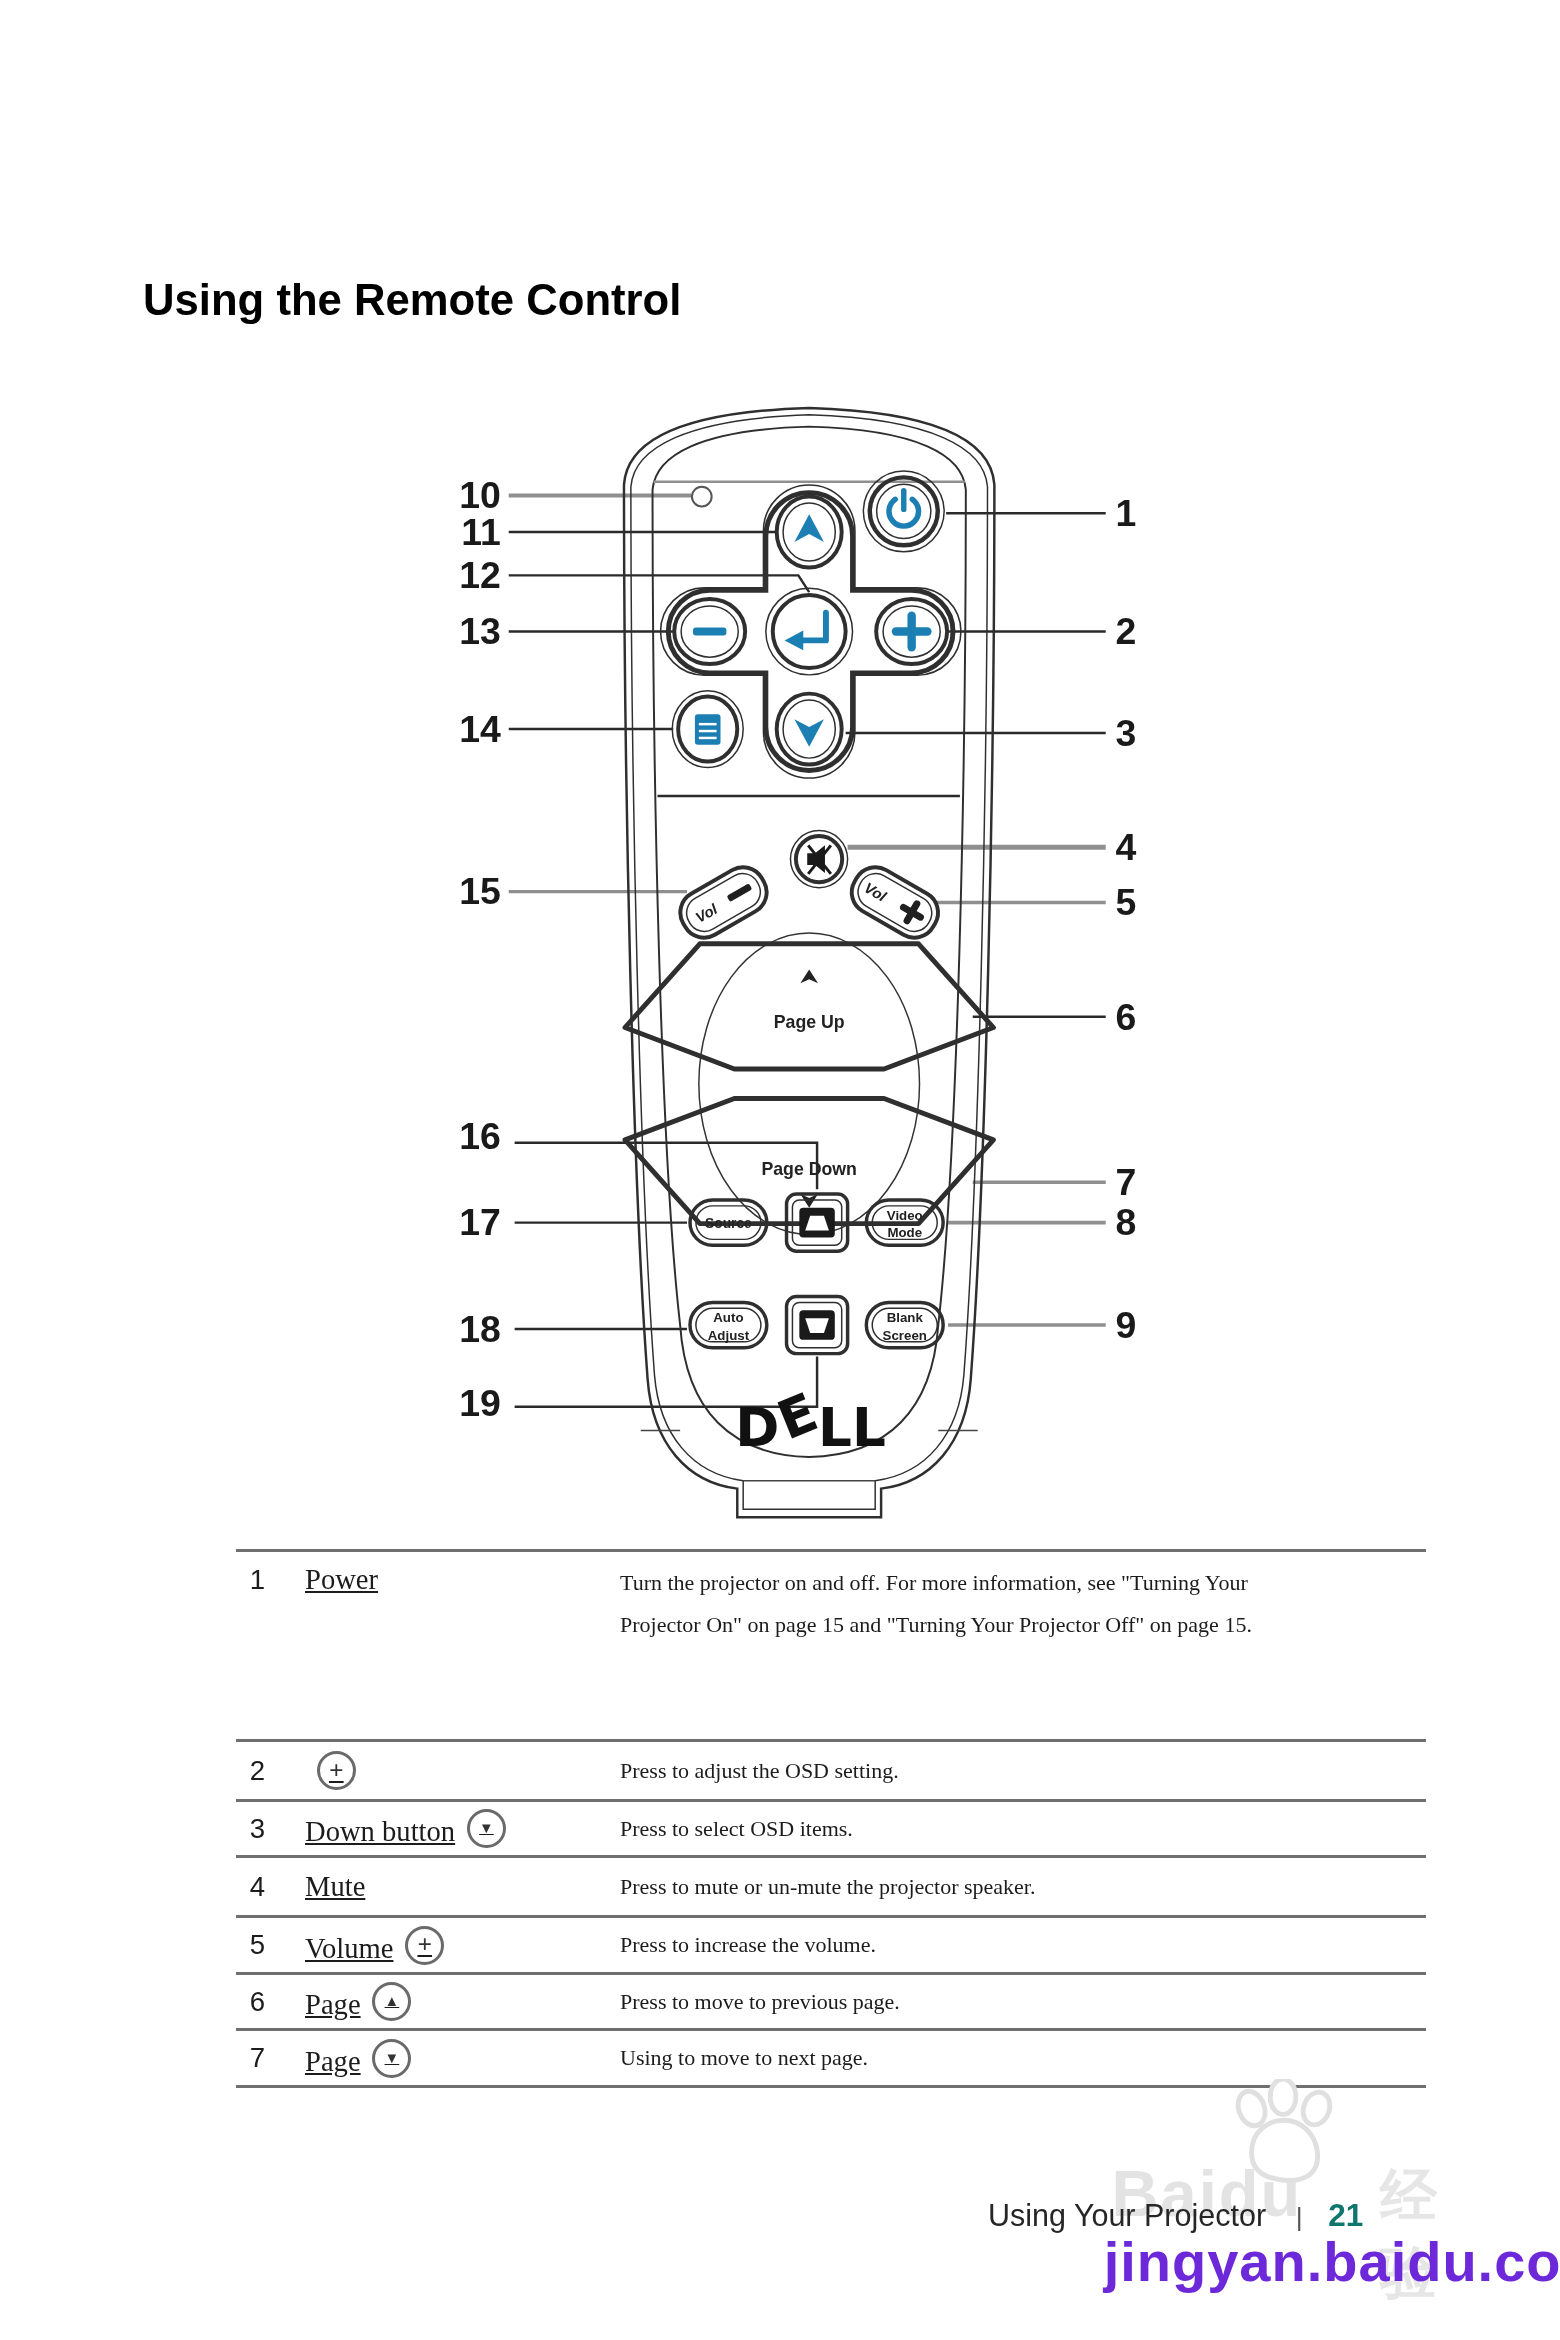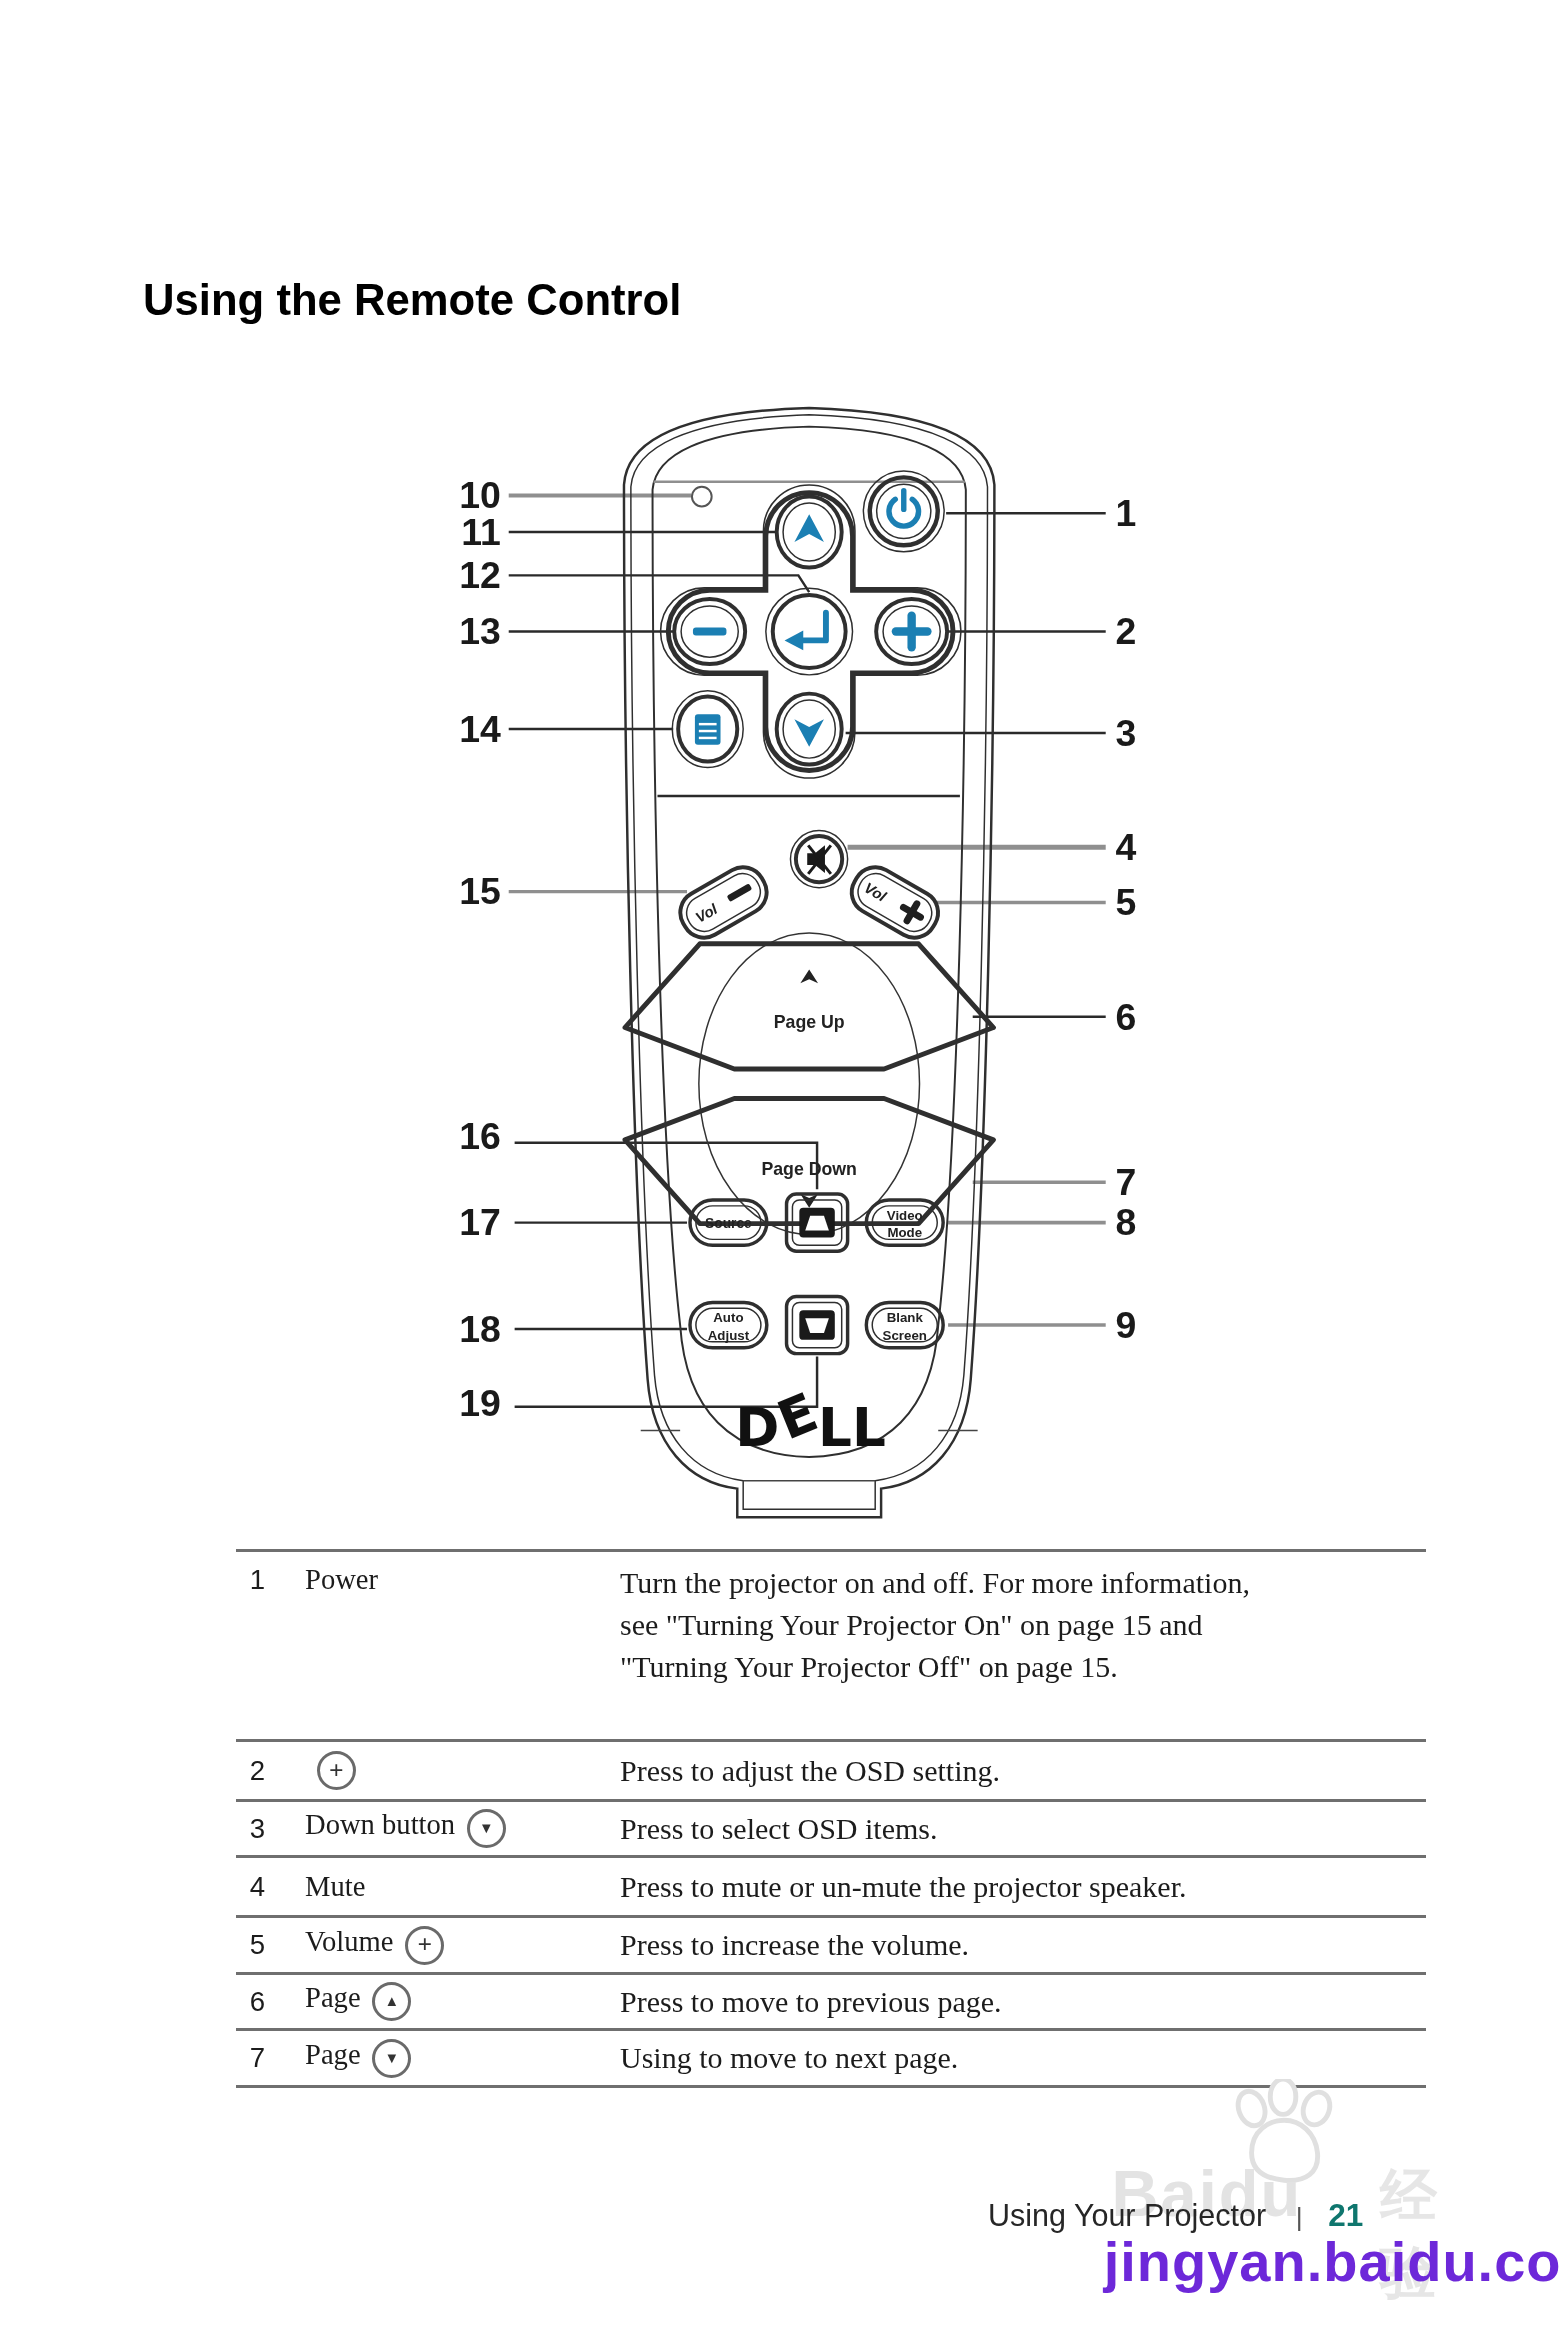--- a/index.html
+++ b/index.html
@@ -20,22 +20,22 @@
   .outline{fill:none;stroke:#2f2f2f;}
   
   .spec-table{
     position:absolute;left:236px;top:1549px;width:1190px;
     border-bottom:3px solid #6f6f6f;
     font-family:"Liberation Serif","DejaVu Serif",serif;color:#1c1c1c;
   }
   .spec-row{display:flex;border-top:3px solid #6f6f6f;box-sizing:border-box;align-items:center;}
   .spec-row.tall{align-items:flex-start;}
   .c-num{width:69px;padding-left:13.8px;box-sizing:border-box;font-family:"Liberation Sans",sans-serif;font-size:27.6px;}
-  .c-label{width:315px;display:flex;align-items:flex-start;font-size:28.6px;}
-  .c-desc{width:640px;font-size:30px;line-height:42px;}
+  .c-label{width:315px;display:flex;align-items:flex-end;font-size:28.6px;text-decoration:underline;}
+  .c-desc{width:640px;font-size:22px;line-height:42px;}
   .tall .c-num,.tall .c-label{padding-top:11.8px;}
   .tall .c-desc{padding-top:9.9px;}
   .circle-icon{
     display:inline-flex;align-items:center;justify-content:center;
     width:39px;height:39px;border:3px solid #6a6a6a;border-radius:50%;
     box-sizing:border-box;margin-left:11.8px;flex:none;
   }
   .circle-icon .glyph-plus{font-size:25.6px;font-weight:700;color:#333;line-height:1;}
   .circle-icon .glyph-arrow{font-size:14.8px;color:#333;line-height:1;}
   .c-label.icon-only .circle-icon{margin-left:11.8px;}

